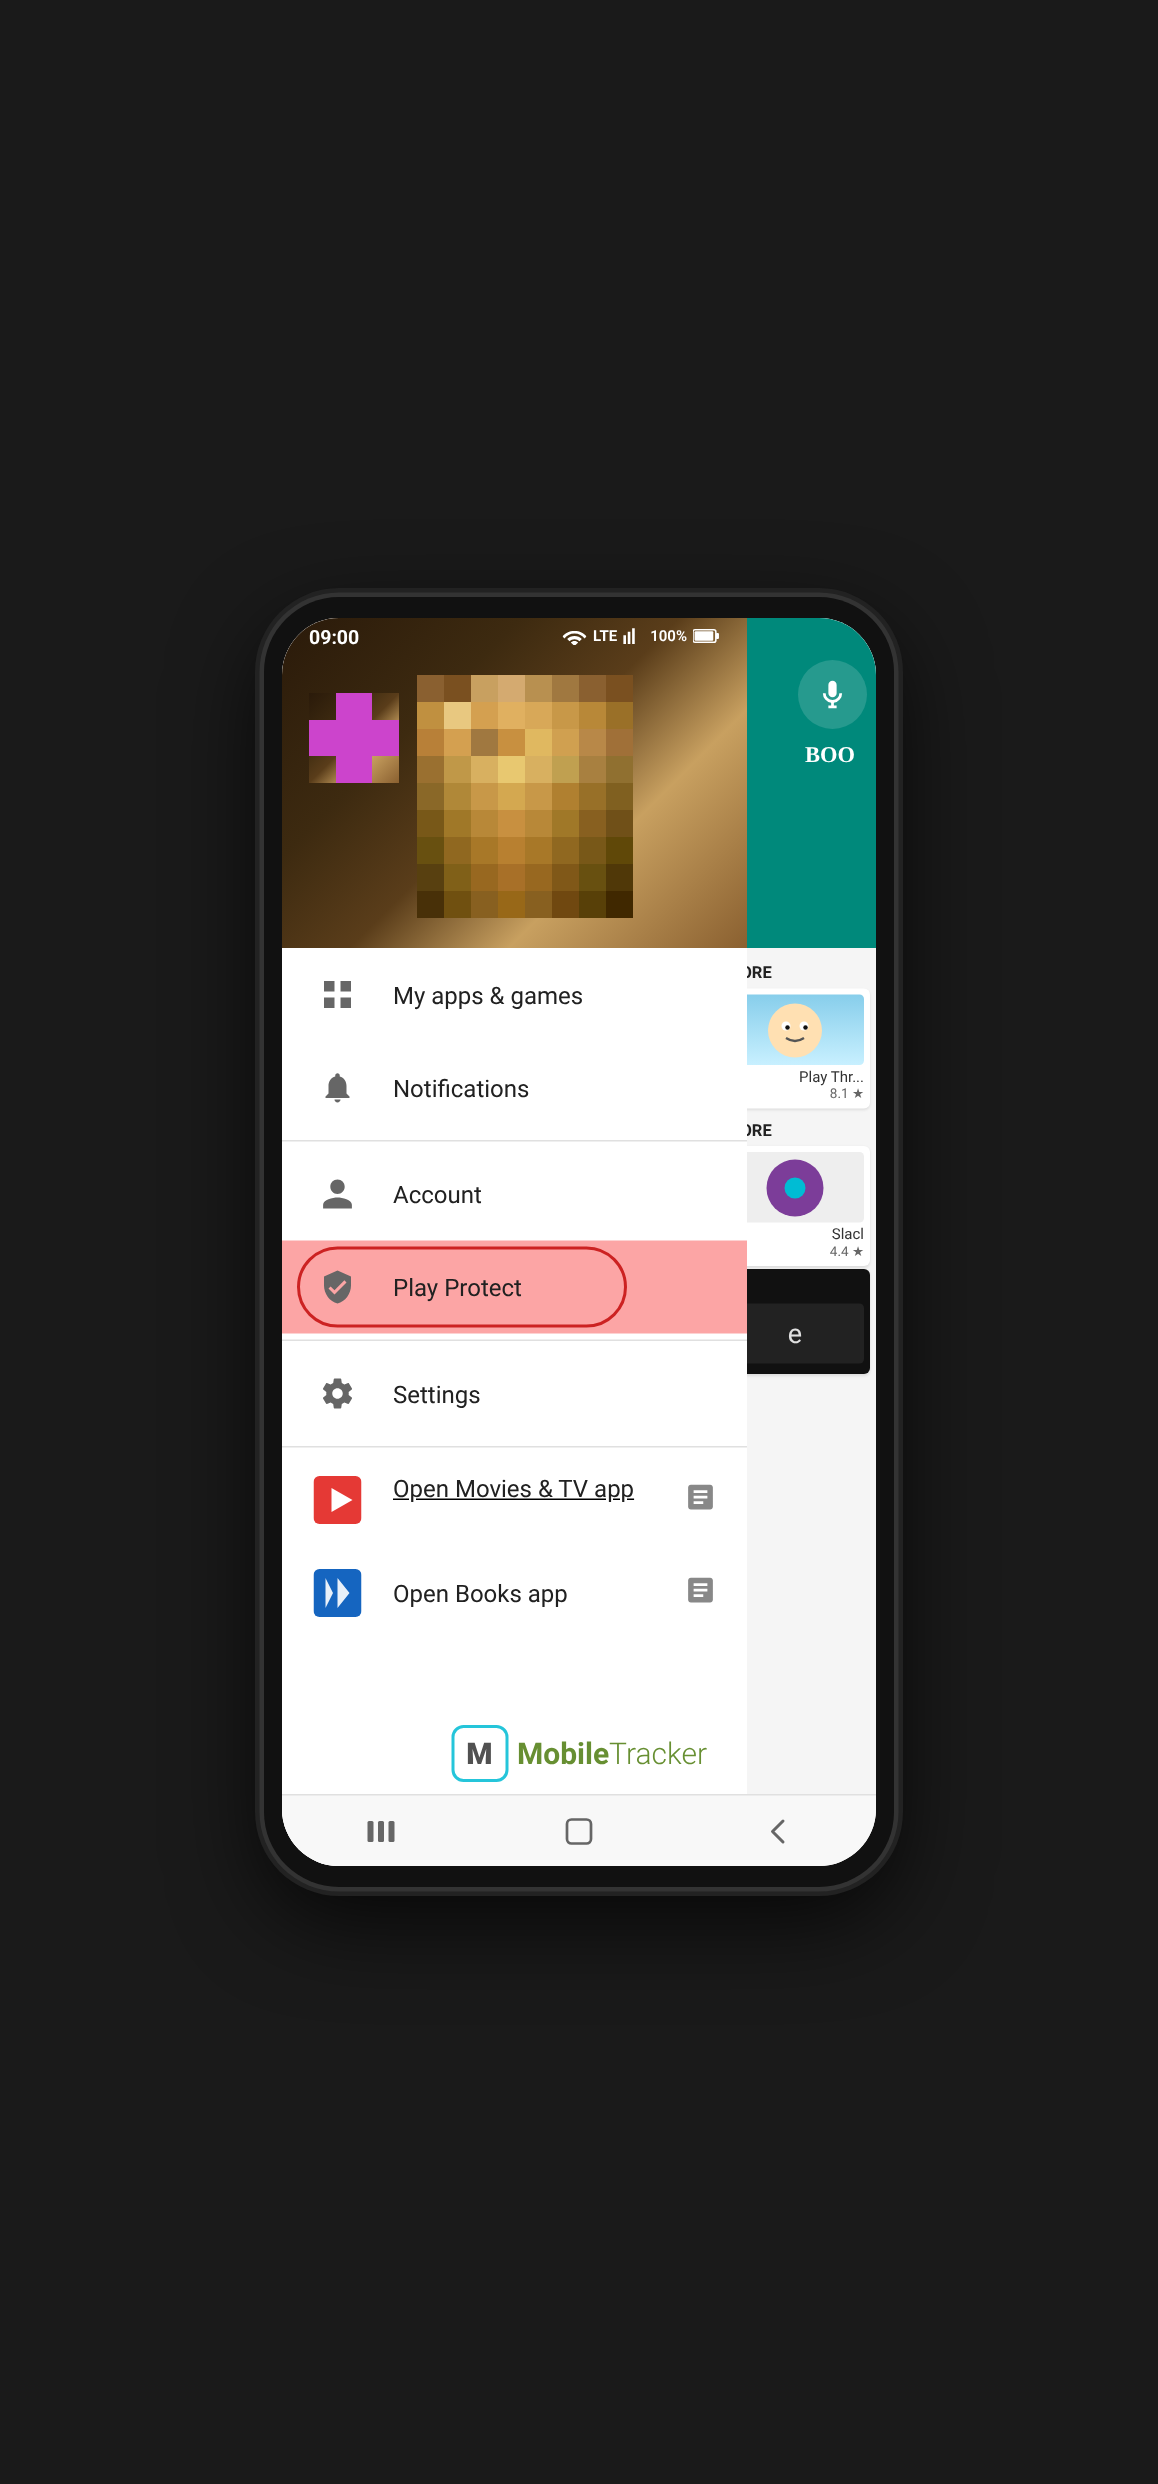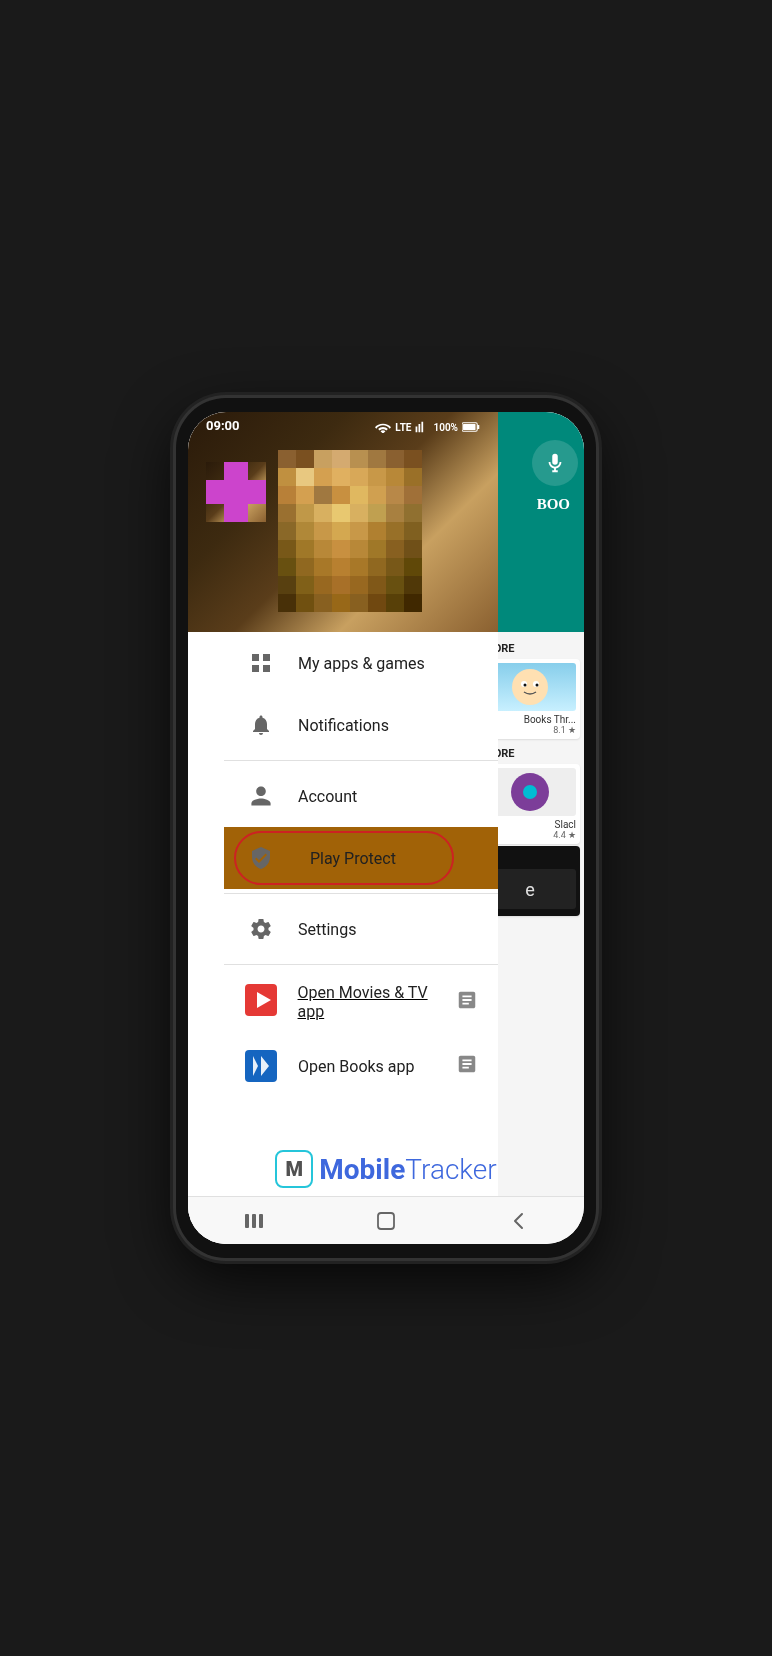--- a/index.html
+++ b/index.html
@@ -27,21 +27,21 @@
       right: 12px;
       bottom: 14px;
       border-radius: 38px;
       overflow: hidden;
       background: #fff;
     }
     
     .status-bar {
       display: flex;
       justify-content: space-between;
-      align-items: flex-end;
+      align-items: flex-start;
       padding: 6px 18px 4px 18px;
       background: transparent;
       position: absolute;
       top: 0; left: 0; right: 0;
       z-index: 10;
     }
     .status-time {
       font-size: 13px;
       font-weight: 700;
       color: #fff;
@@ -95,32 +95,30 @@
       content: '';
       position: absolute;
       top: 0; left: 18px;
       width: 24px; height: 60px;
       background: #cc44cc;
     }
 
     .drawer-menu {
       flex: 1;
       overflow-y: auto;
-      padding-left: 36px;
     }
     .menu-item {
       display: flex;
       align-items: center;
       padding: 14px 20px;
       cursor: pointer;
       position: relative;
     }
     .menu-item.highlighted {
-      background: #a16207;
-      gap: 12px;
+      background: #fca5a5;
     }
     .menu-item.highlighted .play-protect-circle {
       position: absolute;
       left: 10px;
       top: 50%;
       transform: translateY(-50%);
       width: 220px;
       height: 54px;
       border: 2.5px solid #cc2222;
       border-radius: 27px;
@@ -278,23 +276,23 @@
       justify-content: center;
       margin-right: 6px;
       background: #fff;
     }
     .watermark-m span {
       font-size: 20px;
       font-weight: 900;
       color: #333;
     }
     .watermark-text {
-      font-size: 28px;
+      font-size: 20px;
       font-weight: 300;
-      color: #1d4ed8;
+      color: #4d7c0f;
     }
     .watermark-text strong {
       font-weight: 700;
     }
   </style>
 </head>
 <body>
 
 <div class="phone-frame">
   <div class="phone-screen">
@@ -316,21 +314,21 @@
 
             <svg width="38" height="38" viewBox="0 0 38 38">
               <circle cx="19" cy="19" r="18" fill="#ffe0b2"></circle>
               <circle cx="13" cy="16" r="3" fill="white"></circle>
               <circle cx="25" cy="16" r="3" fill="white"></circle>
               <circle cx="14" cy="17" r="1.5" fill="#111"></circle>
               <circle cx="26" cy="17" r="1.5" fill="#111"></circle>
               <path d="M13 24 Q19 28 25 24" stroke="#555" stroke-width="1.5" fill="none"></path>
             </svg>
           </div>
-          <div class="right-card-text">Books Thr...</div>
+          <div class="right-card-text">Play Thr...</div>
           <div class="right-card-rating">8.1 ★</div>
         </div>
         <div class="more-label">MORE</div>
 
         <div class="right-card">
           <div style="width:100%;height:52px;background:#eee;border-radius:3px;display:flex;align-items:center;justify-content:center;margin-bottom:3px;">
             <div style="width:38px;height:38px;background:#7c3d99;border-radius:50%;display:flex;align-items:center;justify-content:center;">
               <div style="width:14px;height:14px;background:#00bcd4;border-radius:50%;"></div>
             </div>
           </div>

